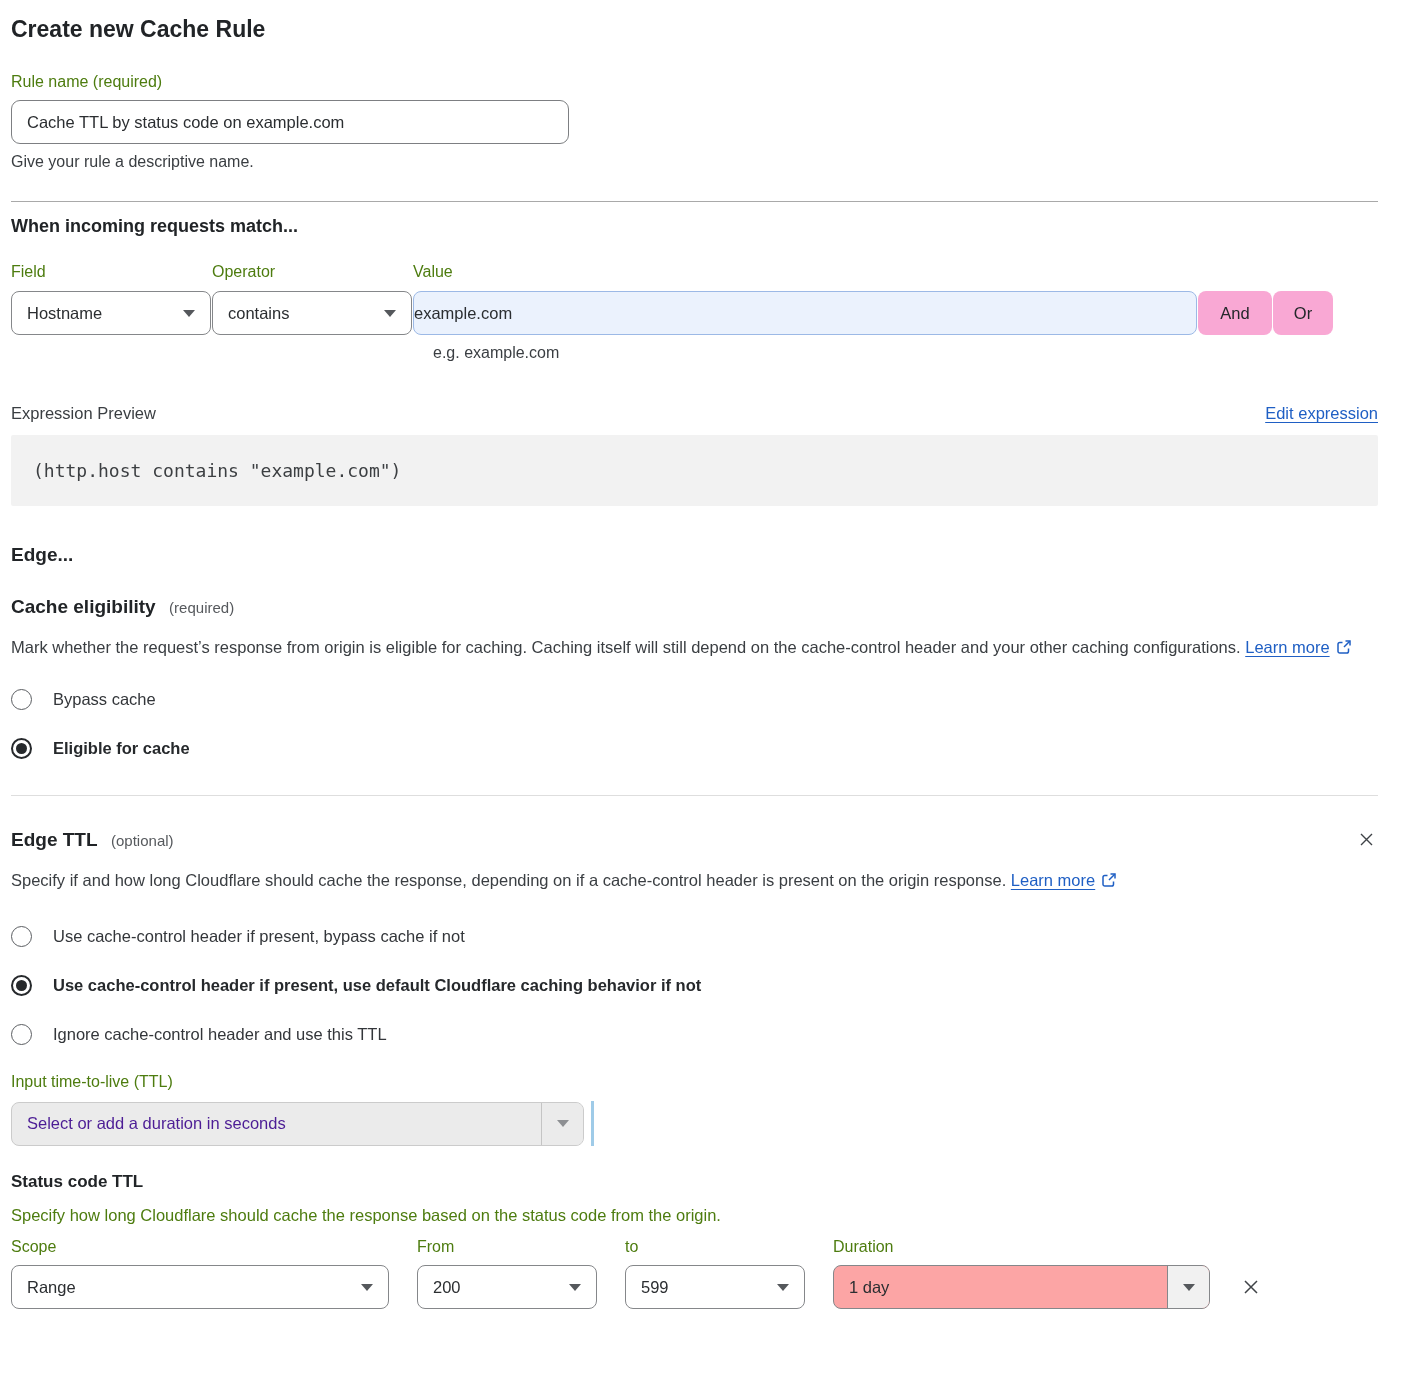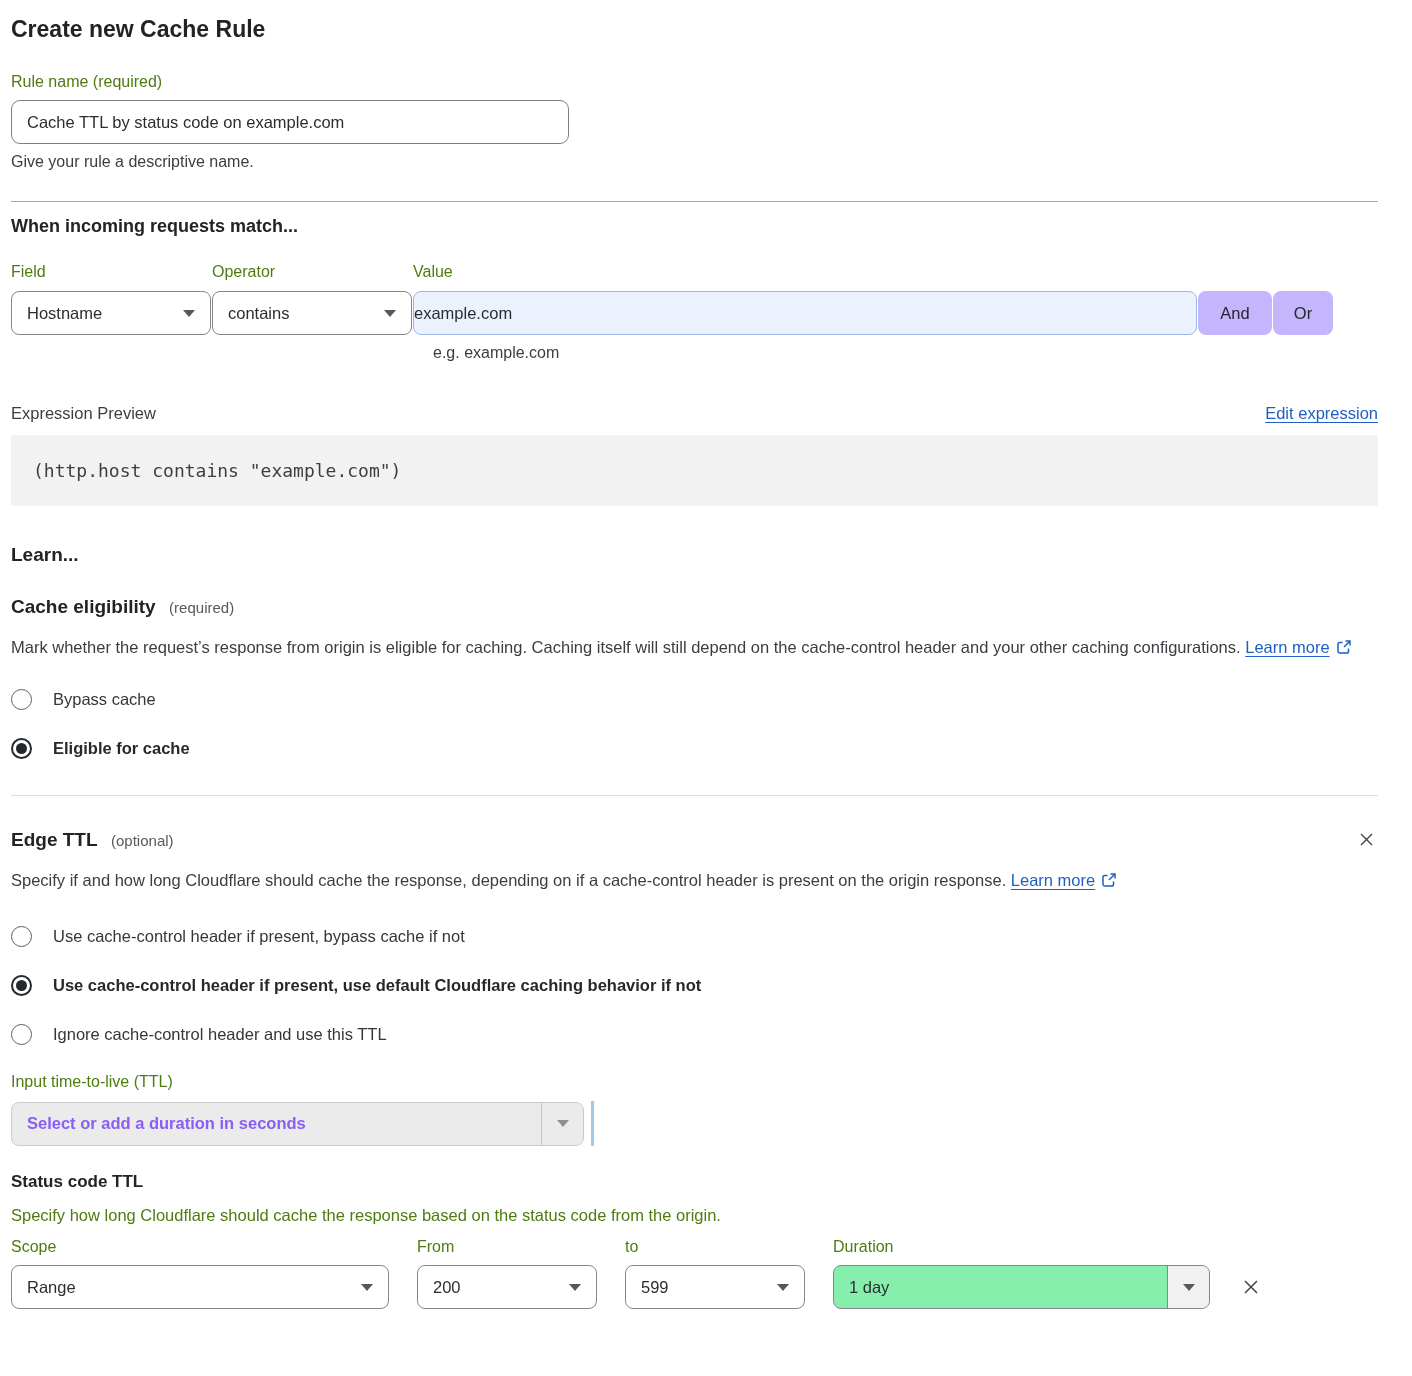--- a/index.html
+++ b/index.html
@@ -110,21 +110,21 @@
     font-family: "Liberation Sans", sans-serif;
     font-size: 16.5px;
     color: #2b2e31;
     width: 100%;
     outline: none;
   }
   .btn-gray {
     height: 44px;
     border: none;
     border-radius: 8px;
-    background: #c4b5fd;
+    background: #f9a8d4;
     font-family: "Liberation Sans", sans-serif;
     font-size: 16.5px;
     color: #24282b;
     cursor: pointer;
     width: 100%;
   }
   
   .match-labels, .match-controls {
     display: grid;
     grid-template-columns: 200px 200px 784px 74px 60px;
@@ -196,21 +196,21 @@
     padding: 2px;
     cursor: pointer;
     line-height: 0;
   }
   .ttl-label { margin-top: 28px; margin-bottom: 0; }
   .ttl-row { margin-top: 10px; display: flex; align-items: center; gap: 7px; }
   .combo {
     height: 44px;
     border: 1px solid #85878a;
     border-radius: 8px;
-    background: #86efac;
+    background: #fca5a5;
     display: flex;
     overflow: hidden;
   }
   .combo-text {
     flex: 1;
     display: flex;
     align-items: center;
     padding: 0 15px;
     font-size: 16.5px;
     color: #2b2e31;
@@ -223,21 +223,21 @@
     align-items: center;
     justify-content: center;
     cursor: pointer;
   }
   .combo.disabled {
     width: 573px;
     background: #ebebeb;
     border-color: #cbcbcb;
     cursor: default;
   }
-  .combo.disabled .combo-text { color: #8b5cf6; font-weight: bold; }
+  .combo.disabled .combo-text { color: #4c1d95; }
   .combo.disabled .combo-arrow { background: #ebebeb; border-left-color: #c4c4c4; }
   .combo.disabled .caret { border-top-color: #8d8f92; }
   .blue-bar { width: 3px; height: 45px; background: #9fcbe8; }
   
   .status-heading { margin-top: 26px; }
   .status-desc { margin-top: 14px; font-size: 16.5px; color: #4d7c0f; }
   .status-labels, .status-row {
     display: grid;
     grid-template-columns: 378px 180px 180px 377px 40px;
     column-gap: 28px;
@@ -290,21 +290,21 @@
   <div class="value-helper">e.g. example.com</div>
 
   
   <div class="expr-row">
     <span class="expr-label">Expression Preview</span>
     <a class="link edit-link">Edit expression</a>
   </div>
   <div class="code-block">(http.host contains "example.com")</div>
 
   
-  <div class="section-heading-lg then-heading">Learn...</div>
+  <div class="section-heading-lg then-heading">Edge...</div>
 
   
   <div class="ce-heading">
     <span class="section-heading-lg">Cache eligibility</span>
     <span class="qualifier">(required)</span>
   </div>
   <div class="desc" style="max-width:1345px;">
     <span>Mark whether the request’s response from origin is eligible for caching. Caching itself will still depend on the cache-control header and your other caching configurations.</span>
     <a class="link">Learn more</a><span class="ext-icon"><svg width="16" height="16" viewBox="0 0 16 16" fill="none">
           <path d="M6.5 3.5H3.8A1.8 1.8 0 0 0 2 5.3v6.9A1.8 1.8 0 0 0 3.8 14h6.9a1.8 1.8 0 0 0 1.8-1.8V9.5" stroke="#1f5fc4" stroke-width="1.5"></path>

